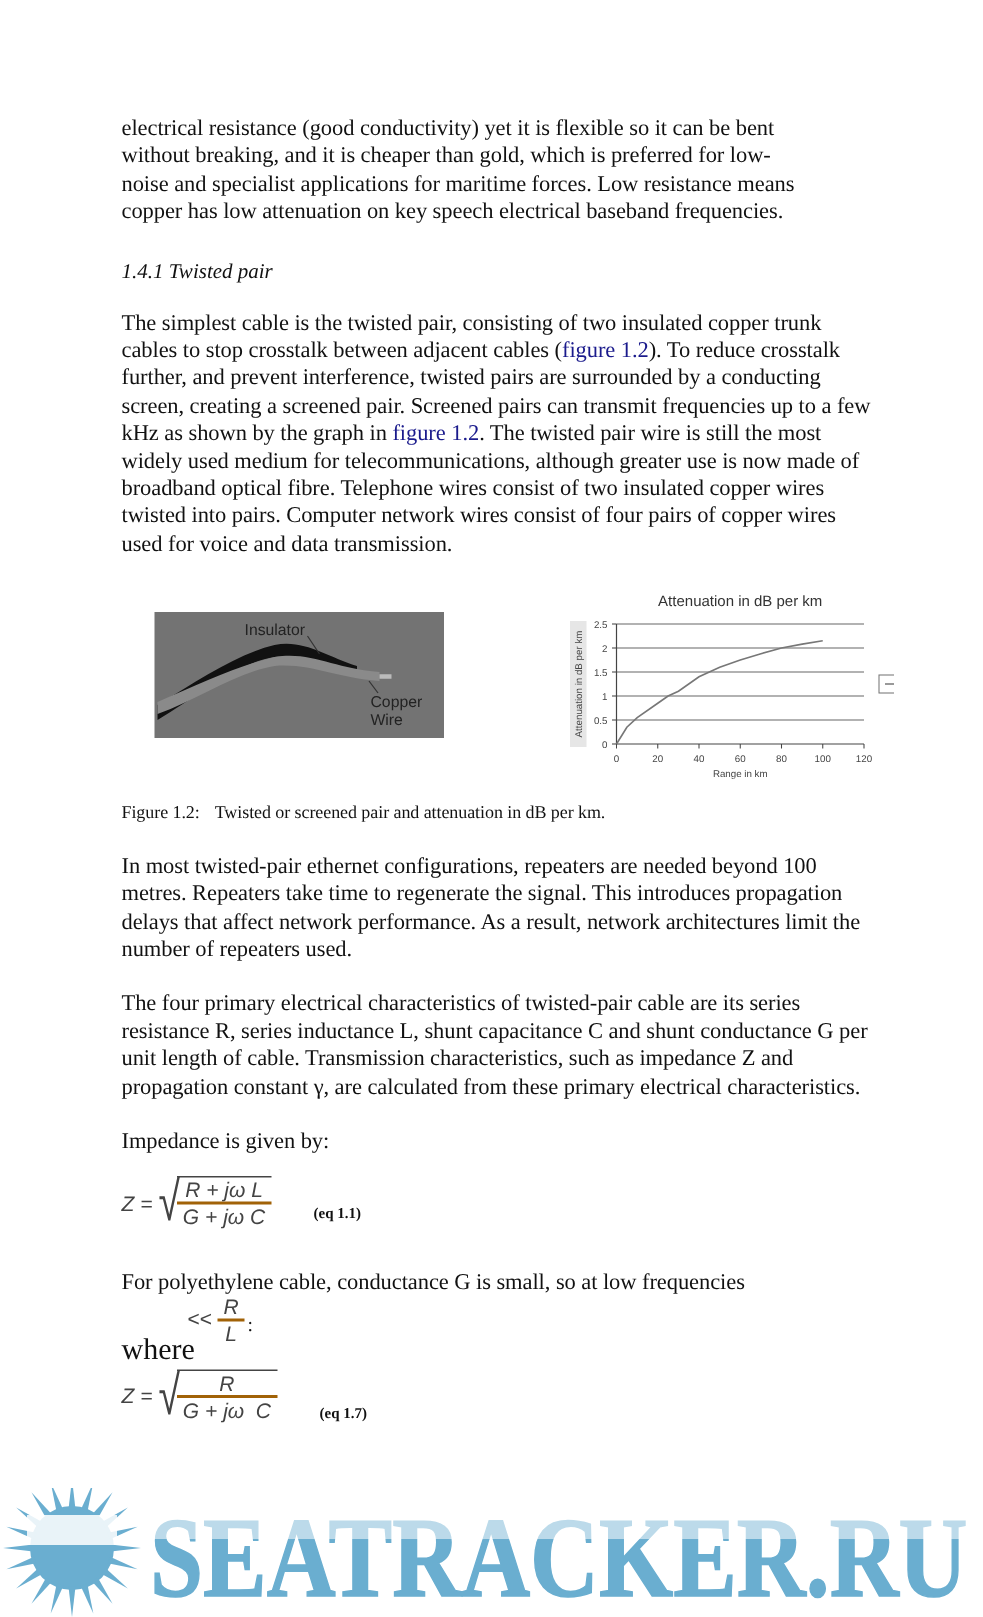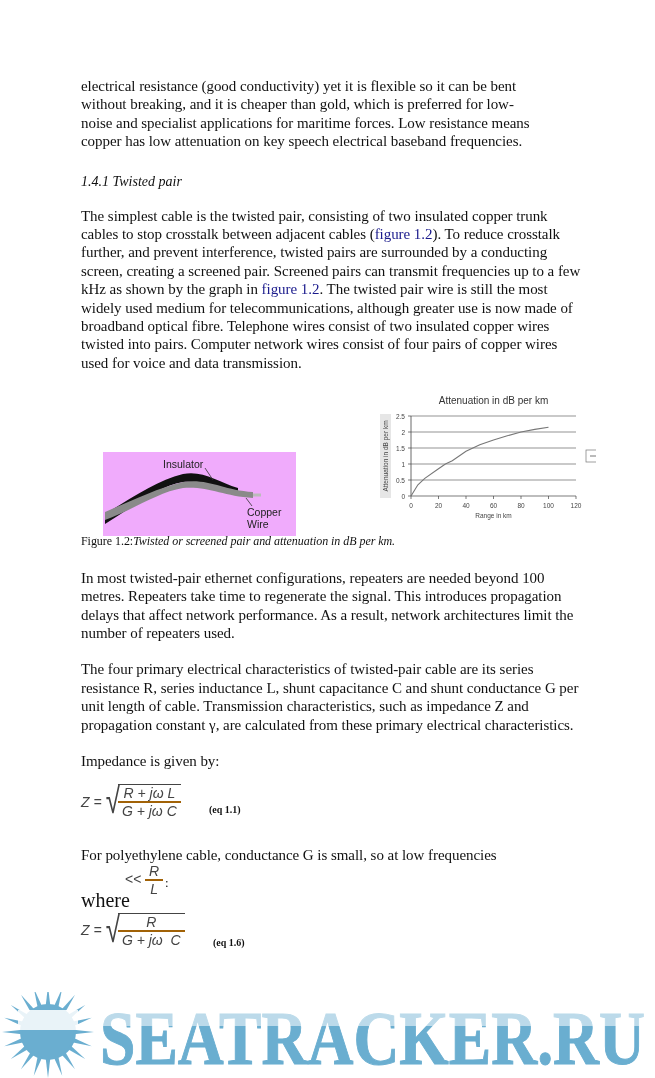--- a/index.html
+++ b/index.html
@@ -5,26 +5,26 @@
     html, body { margin: 0; padding: 0; background: #ffffff; }
     body { width: 655px; height: 1078px; position: relative; overflow: hidden;
            font-family: "Liberation Serif", "DejaVu Serif", serif; color: #111; }
     .page { position: absolute; left: 81px; top: 77px; width: 500px; }
     p { margin: 0; font-size: 15px; line-height: 18.4px; letter-spacing: -0.05px; }
     .para { margin-bottom: 18px; }
     h2 { margin: 10px 0 12px 0; font-size: 14px; font-weight: normal; font-style: italic;
          font-family: "Liberation Serif", "DejaVu Serif", serif; line-height: 26px; }
     .link { color: #1a1a8c; }
     .figure { position: relative; height: 140px; margin: 16px 0 0 0; }
-    .wire-img { position: absolute; left: 22px; top: 20px; width: 193px; height: 84px; background: #f0abfc; margin-top: 44px; }
+    .wire-img { position: absolute; left: 22px; top: 20px; width: 193px; height: 84px; background: #737373; }
     .wire-img svg { position: absolute; left: 0; top: 0; }
     .wire-label { position: absolute; font-family: "Liberation Sans", "DejaVu Sans", sans-serif; font-size: 10.5px; color: #222; }
     .chart { position: absolute; left: 215px; top: 0; width: 300px; height: 140px; }
     .caption { font-size: 12px; margin: 4px 0 18px 0; }
-    .caption .cap-title { font-style: italic; }
+    .caption .cap-title { margin-left: 10px; }
     .eq { position: relative; height: 54px; margin-bottom: 12px; }
     .eq-formula { position: absolute; left: 0; top: 0; font-family: "Liberation Sans", "DejaVu Sans", sans-serif;
                   font-size: 14px; color: #444; }
     .eq-tag { position: absolute; font-weight: bold; font-size: 10px; }
     .frac { display: inline-block; vertical-align: middle; text-align: center; font-style: italic; }
     .frac .num { display: block; border-bottom: 2px solid #a16207; padding: 0 4px; }
     .frac .den { display: block; padding: 0 4px; }
     .where-line { position: relative; height: 44px; }
     .watermark { position: absolute; left: 0; top: 992px; width: 655px; height: 86px; }
   </style>
@@ -132,21 +132,21 @@
         <span class="num">R</span>
         <span class="den">L</span>
       </span>
     <span style="position:absolute; left:84px; top:10px; font-size:13px;">:</span>
   </div>
 
   <div class="eq">
     <div class="eq-formula" style="top:4px">
       <span style="display:inline-block; vertical-align:middle; font-style:italic; margin-right:4px;">Z =</span><span style="display:inline-block; vertical-align:middle; font-size:26px; transform:scaleY(1.4); margin-right:-2px;">√</span><span class="frac" style="border-top:1px solid #444;"><span class="num" style="padding:0 12px">R</span><span class="den" style="white-space:pre">G + jω  C</span></span>
     </div>
-    <span class="eq-tag" style="left:132px; top:28px;">(eq 1.6)</span>
+    <span class="eq-tag" style="left:132px; top:28px;">(eq 1.7)</span>
   </div>
 </div>
 
 <div class="watermark">
   <svg width="655" height="86" viewBox="0 0 655 86">
     <g fill="#6aaed0">
       <circle cx="48" cy="40" r="28"></circle>
       <g id="rays">
           <polygon points="73.89477105831185,37.663157720851714 94,40 73.89477105831185,42.336842279148286"></polygon>
           <polygon points="73.34951473040934,45.779455245328904 91.74859974957707,54.21478174124758 71.90526677554793,50.2243933996049"></polygon>

